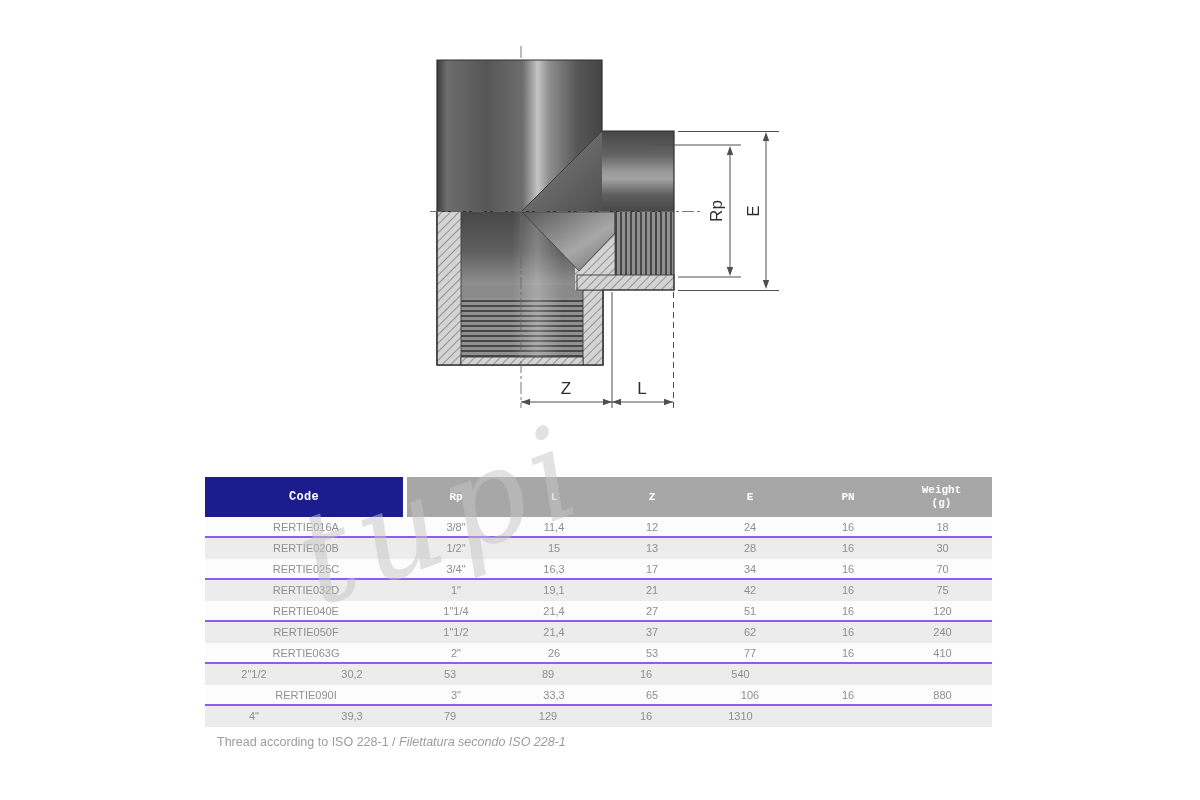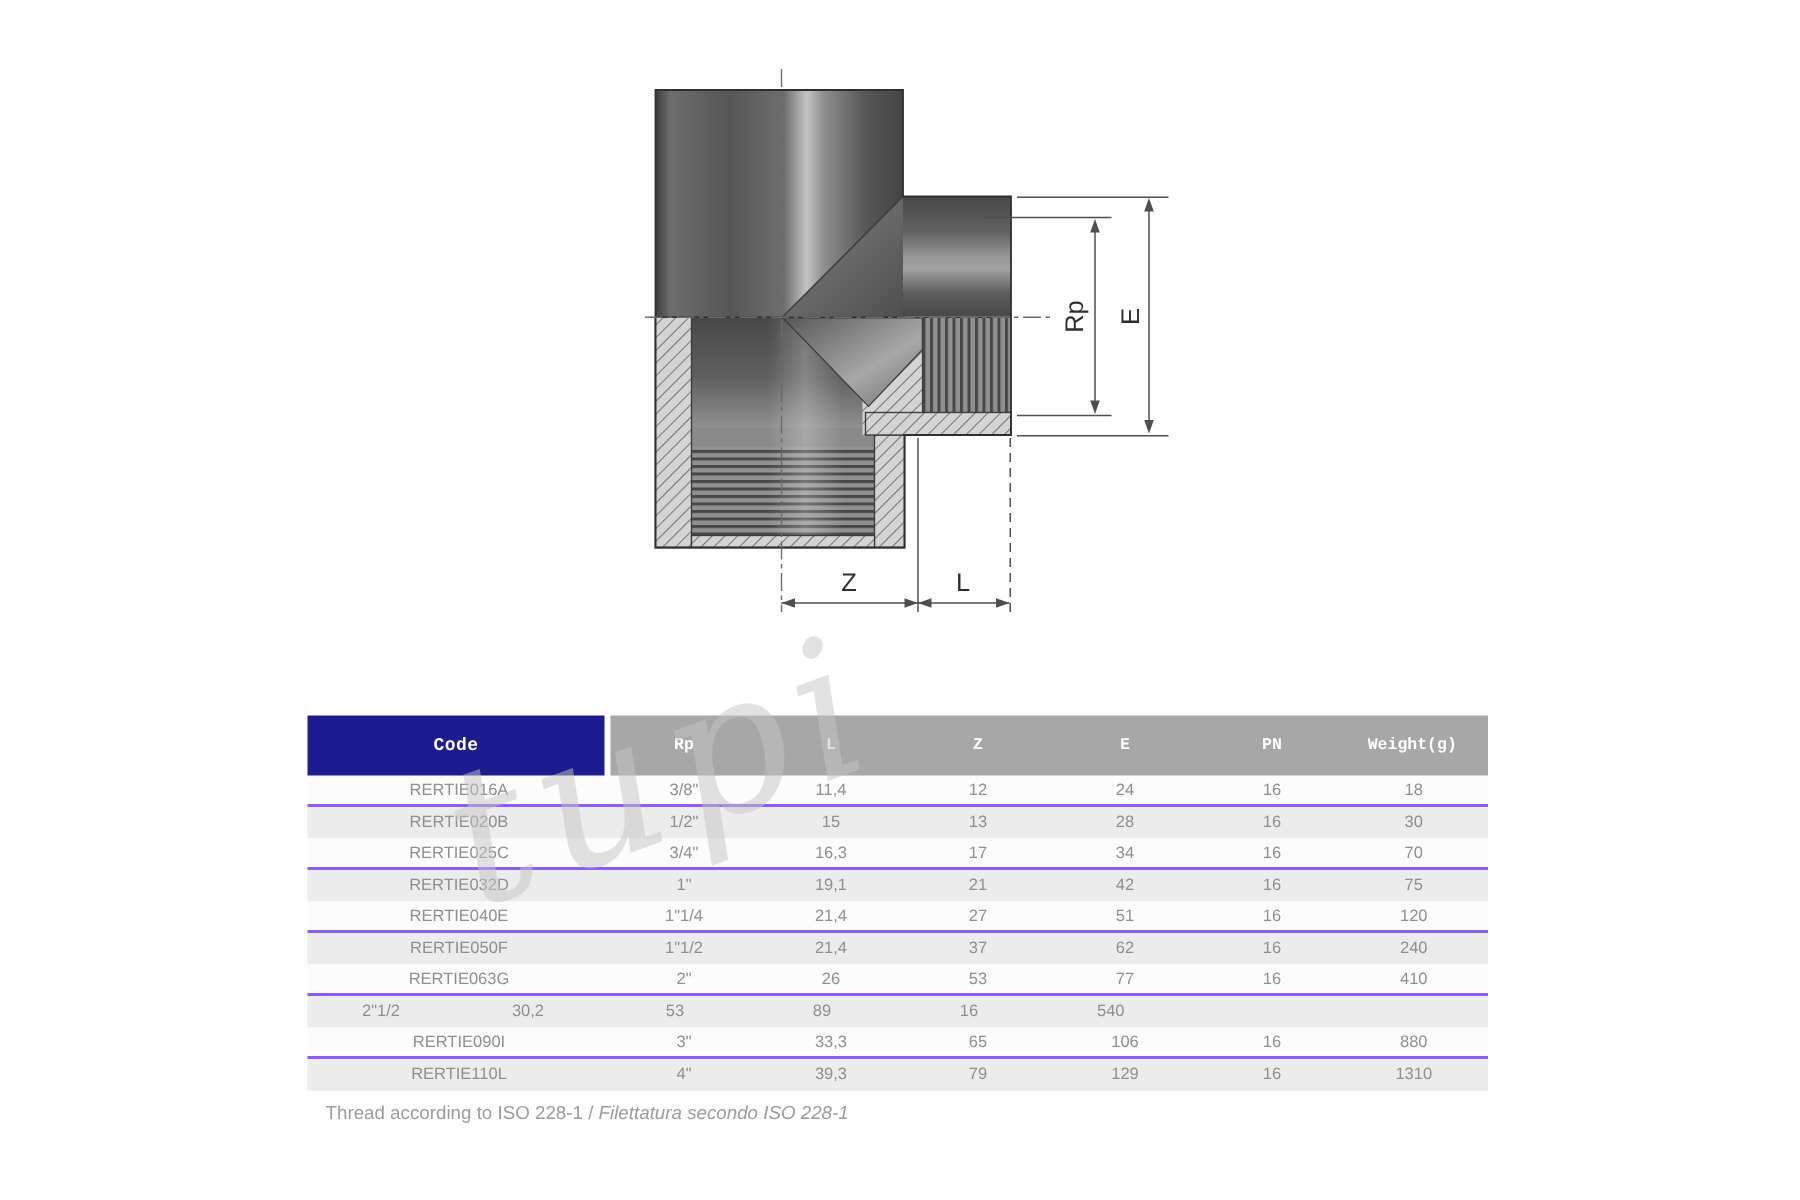--- a/index.html
+++ b/index.html
@@ -18,21 +18,21 @@
   
   #spec-table{position:absolute;left:205px;top:477px;width:787px;font-size:11px;}
   .thead{display:flex;height:40px;}
   .th-code{width:198px;margin-right:4px;background:var(--header-code-bg,#1c1c8f);
     color:#fff;font-weight:bold;display:flex;align-items:center;justify-content:center;
     font-size:12px;letter-spacing:.3px;}
   .th-gray{flex:1;background:var(--header-bg,#a7a7a7);display:flex;color:#fff;font-weight:bold;}
   .th{display:flex;align-items:center;justify-content:center;text-align:center;font-family:Liberation Mono, monospace;}
   .g1,.g2,.g3,.g4,.g5{width:98px;}
   .g6{width:89px;}
-  .th-weight{flex-direction:row;line-height:13px;justify-content:center;}
+  .th-weight{flex-direction:column;line-height:13px;justify-content:center;}
   .trow{display:flex;height:21px;line-height:21px;color:var(--row-text,#8f8f8f);
     background:#fcfcfc;border-bottom:2px solid #8b5cf6;box-sizing:border-box;}
   .trow.alt{background:var(--row-alt-bg,#ececec);border-bottom:none;}
   .cell{text-align:center;}
   .c0{width:202px;}
   .c1,.c2,.c3,.c4,.c5{width:98px;}
   .c6{width:91px;}
 
   
   #footer-note{position:absolute;left:217px;top:735px;font-size:12.5px;color:#9c9c9c;}
@@ -247,21 +247,20 @@
         <div class="trow">
           <div class="cell c0">RERTIE090I</div>
           <div class="cell c1">3"</div>
           <div class="cell c2">33,3</div>
           <div class="cell c3">65</div>
           <div class="cell c4">106</div>
           <div class="cell c5">16</div>
           <div class="cell c6">880</div>
         </div>
         <div class="trow alt">
-          <div class="cell c0">RERTIE110L</div>
           <div class="cell c1">4"</div>
           <div class="cell c2">39,3</div>
           <div class="cell c3">79</div>
           <div class="cell c4">129</div>
           <div class="cell c5">16</div>
           <div class="cell c6">1310</div>
         </div>
       </div>
   </div>
 

